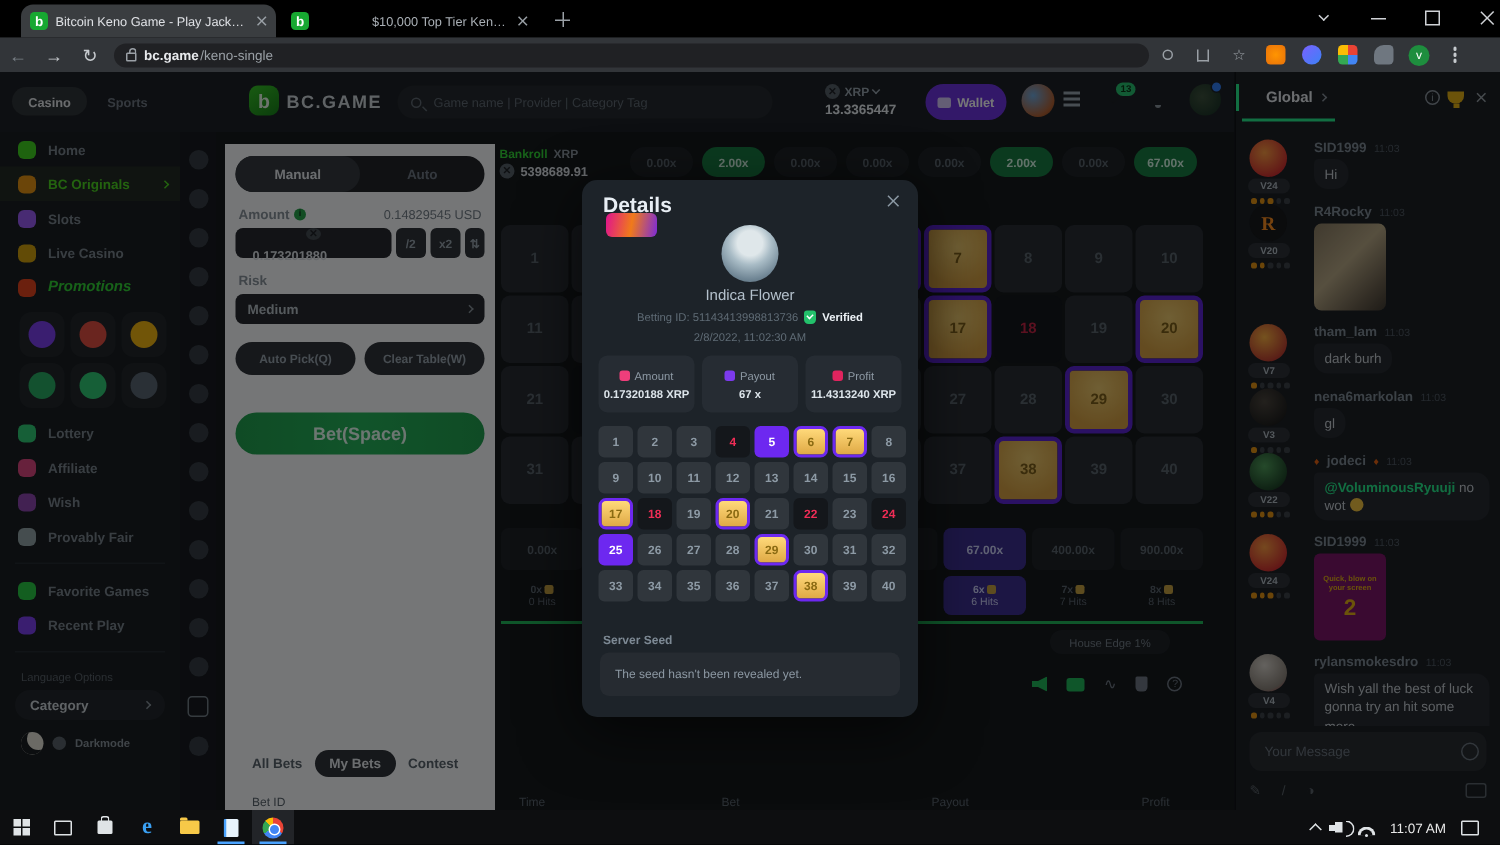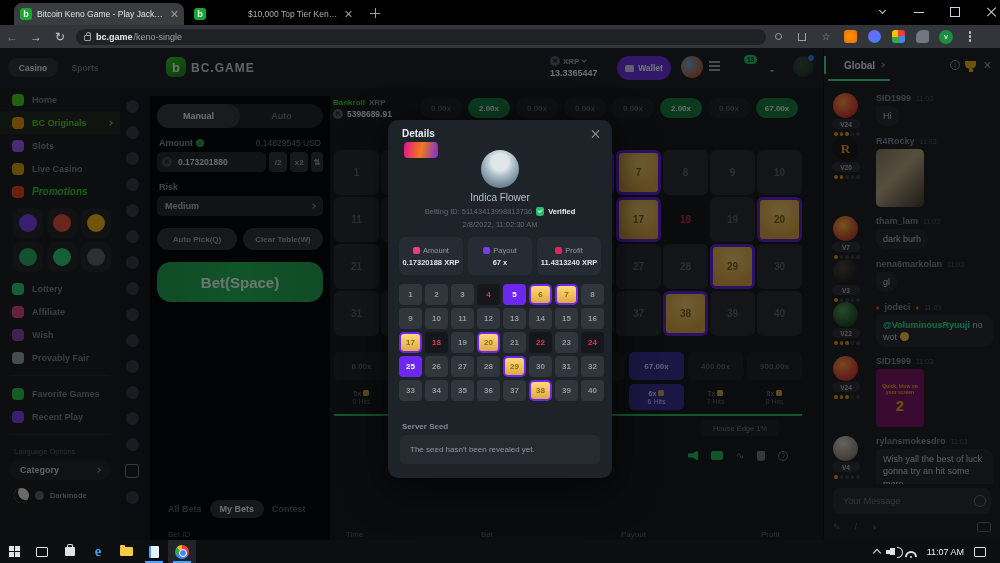--- a/index.html
+++ b/index.html
@@ -90,39 +90,39 @@
   #lang-select .c{width:4px;height:4px;border:solid #8a9299;border-width:1.3px 1.3px 0 0;transform:rotate(45deg);}
   #darkmode-row{display:flex;align-items:center;gap:6px;padding:8px 0 0 14px;}
   #moon{width:15px;height:15px;border-radius:50%;background:#e8e4d8;box-shadow:inset 4px -3px 0 #17191b;}
   #sun{width:9px;height:9px;border-radius:50%;background:#5a6166;}
   #darkmode-label{font-size:7.5px;color:#8a9299;font-weight:bold;}
   
   #rail{left:120px;top:40px;width:24px;height:452px;background:#141619;display:flex;flex-direction:column;align-items:center;padding-top:12px;gap:13px;}
   .rail-dot{width:13px;height:13px;border-radius:50%;background:#34393f;flex:none;}
   .rail-sq{width:14px;height:14px;border-radius:3px;border:1.5px solid #737c84;background:transparent;flex:none;}
   
-  #controls{left:150px;top:48px;width:180px;height:444px;background:#000000;padding:8px 7px;}
+  #controls{left:150px;top:48px;width:180px;height:444px;background:#ffffff;padding:8px 7px;}
   #mode-tabs{width:166px;height:24px;background:#1f2023;border-radius:12px;display:flex;align-items:center;}
   #mode-tabs .seg{flex:1;height:24px;border-radius:12px;display:flex;align-items:center;justify-content:center;font-size:9px;font-weight:bold;color:#6f7780;}
   #mode-tabs .seg.on{background:#33363a;color:#e8ebee;}
   #amount-row{display:flex;justify-content:space-between;margin:10px 2px 4px;}
   #amount-row .al{font-size:9px;color:#8a9299;font-weight:bold;display:flex;gap:3px;align-items:center;}
   .info-dot{width:8px;height:8px;border-radius:50%;background:#24a546;color:#0c2b14;font-size:6px;display:inline-flex;align-items:center;justify-content:center;font-weight:bold;}
   #amount-row .usd{font-size:8.5px;color:#757e86;}
   #amount-input-row{display:flex;gap:3px;}
-  #amount-box{width:112px;height:20px;background:#242528;border-radius:5px;display:flex;align-items:center;gap:4px;padding:0 5px;}
+  #amount-box{width:112px;height:20px;background:#242528;border-radius:5px;display:flex;align-items:center;gap:4px;padding:0 5px;flex-direction:column;}
   #amount-box input{background:transparent;border:none;outline:none;color:#dfe3e6;font-weight:bold;font-size:8.5px;width:85px;}
   .mini-btn{height:20px;background:#2e3034;border-radius:4px;color:#9aa4ad;font-size:8px;font-weight:bold;display:flex;align-items:center;justify-content:center;}
   #risk-label{font-size:9px;color:#8a9299;margin:10px 2px 4px;font-weight:bold;}
   #risk-select{width:166px;height:20px;background:#242528;border-radius:5px;display:flex;align-items:center;justify-content:space-between;padding:0 8px;}
   #risk-select .v{color:#b9c0c6;font-size:9px;font-weight:bold;}
   #risk-select .c{width:4px;height:4px;border:solid #8a9299;border-width:1.3px 1.3px 0 0;transform:rotate(45deg);}
   #pick-row{display:flex;gap:6px;margin-top:12px;}
   .pick-btn{flex:1;height:22px;background:#2e3034;border-radius:11px;color:#9aa4ad;font-size:8px;font-weight:bold;display:flex;align-items:center;justify-content:center;}
-  #bet-btn{margin-top:12px;width:166px;height:40px;border-radius:14px;background:linear-gradient(90deg,#1ea04a,#23b455 50%,#1ea04a);color:#eafff2;font-size:15px;font-weight:bold;display:flex;align-items:center;justify-content:center;}
+  #bet-btn{margin-top:25px;width:166px;height:28px;border-radius:14px;background:linear-gradient(90deg,#1ea04a,#23b455 50%,#1ea04a);color:#eafff2;font-size:12px;font-weight:bold;display:flex;align-items:center;justify-content:center;}
   #bankroll{left:333px;top:50px;}
   #bankroll .r1{display:flex;gap:4px;align-items:center;}
   #bankroll .bl{color:#2fd32f;font-size:8px;font-weight:bold;}
   #bankroll .bc{color:#8a9299;font-size:8px;font-weight:bold;}
   #bankroll .r2{display:flex;gap:4px;align-items:center;margin-top:2px;}
   #bankroll .bv{color:#dfe3e6;font-size:8.5px;font-weight:bold;}
   #mult-row{left:420px;top:50px;display:flex;gap:6px;}
   .mult-pill{width:42px;height:20px;border-radius:10px;background:#1c1e21;color:#596269;font-size:8px;font-weight:bold;display:flex;align-items:center;justify-content:center;}
   .mult-pill.on{background:#157a3c;color:#d6f5e2;}
   #board{left:334px;top:102px;display:grid;grid-template-columns:repeat(10,45px);grid-auto-rows:45px;gap:2px;}
@@ -179,21 +179,21 @@
   #chat-input-wrap{left:0;top:436px;width:177px;height:56px;background:#191b1e;}
   #chat-input{position:absolute;left:9px;top:4px;width:158px;height:26px;background:#26282c;border:none;border-radius:8px;outline:none;color:#aab2b9;font-size:9px;padding:0 28px 0 10px;}
   #chat-input::placeholder{color:#6b737b;}
   #emoji-btn{position:absolute;left:150px;top:11px;width:12px;height:12px;border-radius:50%;border:1.2px solid #6b737b;}
   #chat-foot{position:absolute;left:9px;top:38px;width:158px;display:flex;gap:14px;align-items:center;}
   .footg{color:#5a6166;font-size:9px;}
   #gif-btn{margin-left:auto;width:14px;height:10px;border:1.2px solid #5a6166;border-radius:2px;}
   
   #dim{left:0;top:48px;width:1000px;height:492px;background:rgba(4,6,8,0.55);z-index:40;}
   #modal{left:388px;top:120px;width:224px;height:358px;background:#1d2329;border-radius:10px;z-index:50;box-shadow:0 10px 40px rgba(0,0,0,.6);}
-  #modal-title{left:14px;top:8px;color:#e8eef4;font-size:10px;font-weight:bold;}
+  #modal-title{left:14px;top:8px;color:#e8eef4;font-size:14px;font-weight:bold;}
   #modal-close{left:203px;top:9px;}
   #modal-close:before,#modal-close:after{background:#8d9aa5;height:10px;left:4px;}
   #modal-banner{left:16px;top:22px;width:34px;height:16px;border-radius:4px;background:linear-gradient(100deg,#e0138e,#f07a1a 50%,#7d2bd8);}
   #modal-avatar{left:93px;top:30px;width:38px;height:38px;border-radius:50%;background:radial-gradient(circle at 50% 32%,#dfe7ea 0 26%,#a9bcc6 45%,#6f8594 75%,#4c5f6b);}
   #modal-name{left:0;top:72px;width:224px;text-align:center;color:#b4c1cc;font-size:10px;}
   #modal-idrow{left:0;top:87px;width:224px;display:flex;justify-content:center;align-items:center;gap:4px;}
   #modal-idrow .idtxt{color:#5f6b75;font-size:7.5px;}
   .shield{width:8px;height:9px;background:#23c16b;border-radius:2px 2px 3px 3px;position:relative;}
   .shield:after{content:"";position:absolute;left:2px;top:2px;width:3px;height:2px;border:solid #fff;border-width:0 0 1.3px 1.3px;transform:rotate(-45deg);}
   #modal-idrow .vtxt{color:#eef3f7;font-size:7.5px;font-weight:bold;}
@@ -297,20 +297,24 @@
       </div>
   </div>
 
   <div id="app" class="abs">
 
     <div id="site-topbar" class="abs">
       <div id="casino-pill" class="abs pill">Casino</div>
       <div id="sports-pill" class="abs pill">Sports</div>
       <div id="logo-mark" class="abs">b</div>
       <div id="logo-text" class="abs">BC.GAME</div>
+      <div id="search-wrap" class="abs">
+        <span class="mag"></span>
+        <input id="search-input" placeholder="Game name | Provider | Category Tag" style="">
+      </div>
       <div id="balance" class="abs">
         <div class="row1">
             <span class="coin">✕</span>
             <span class="cur">XRP</span>
             <span class="chev-d"></span>
           </div>
         <div class="amt">13.3365447</div>
       </div>
       <div id="wallet-btn" class="abs pill">
         <span class="wic"></span>

